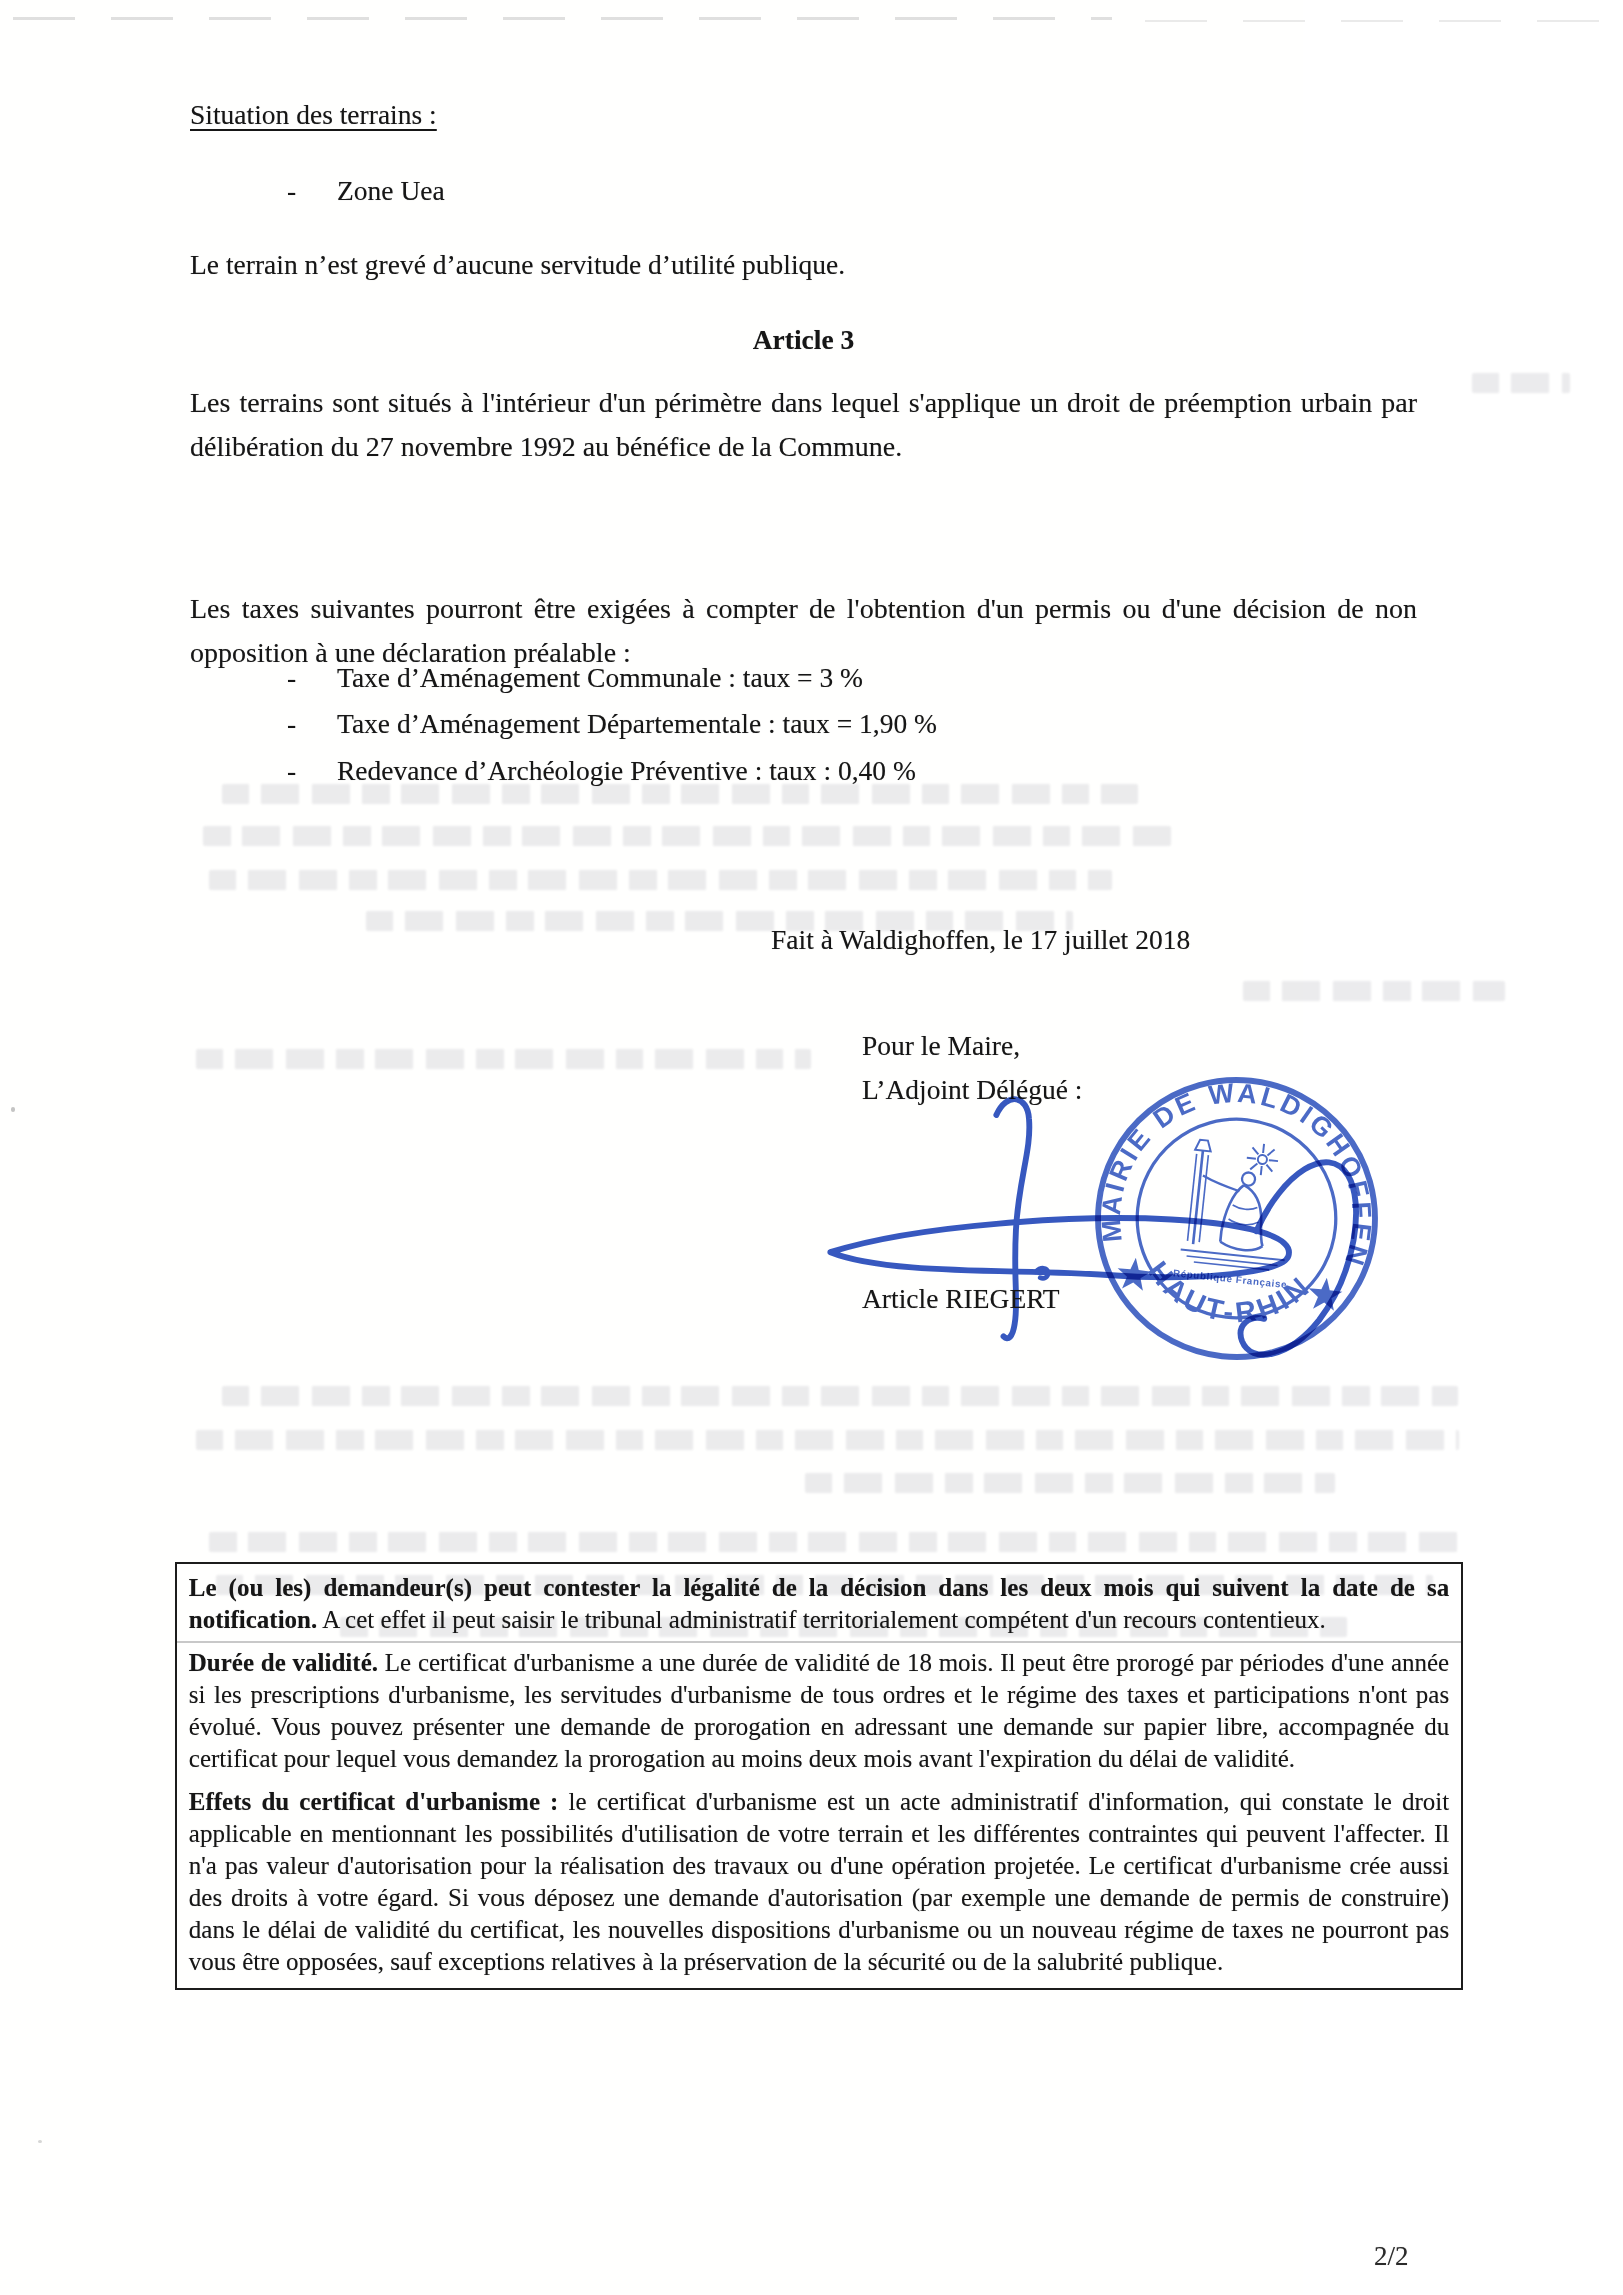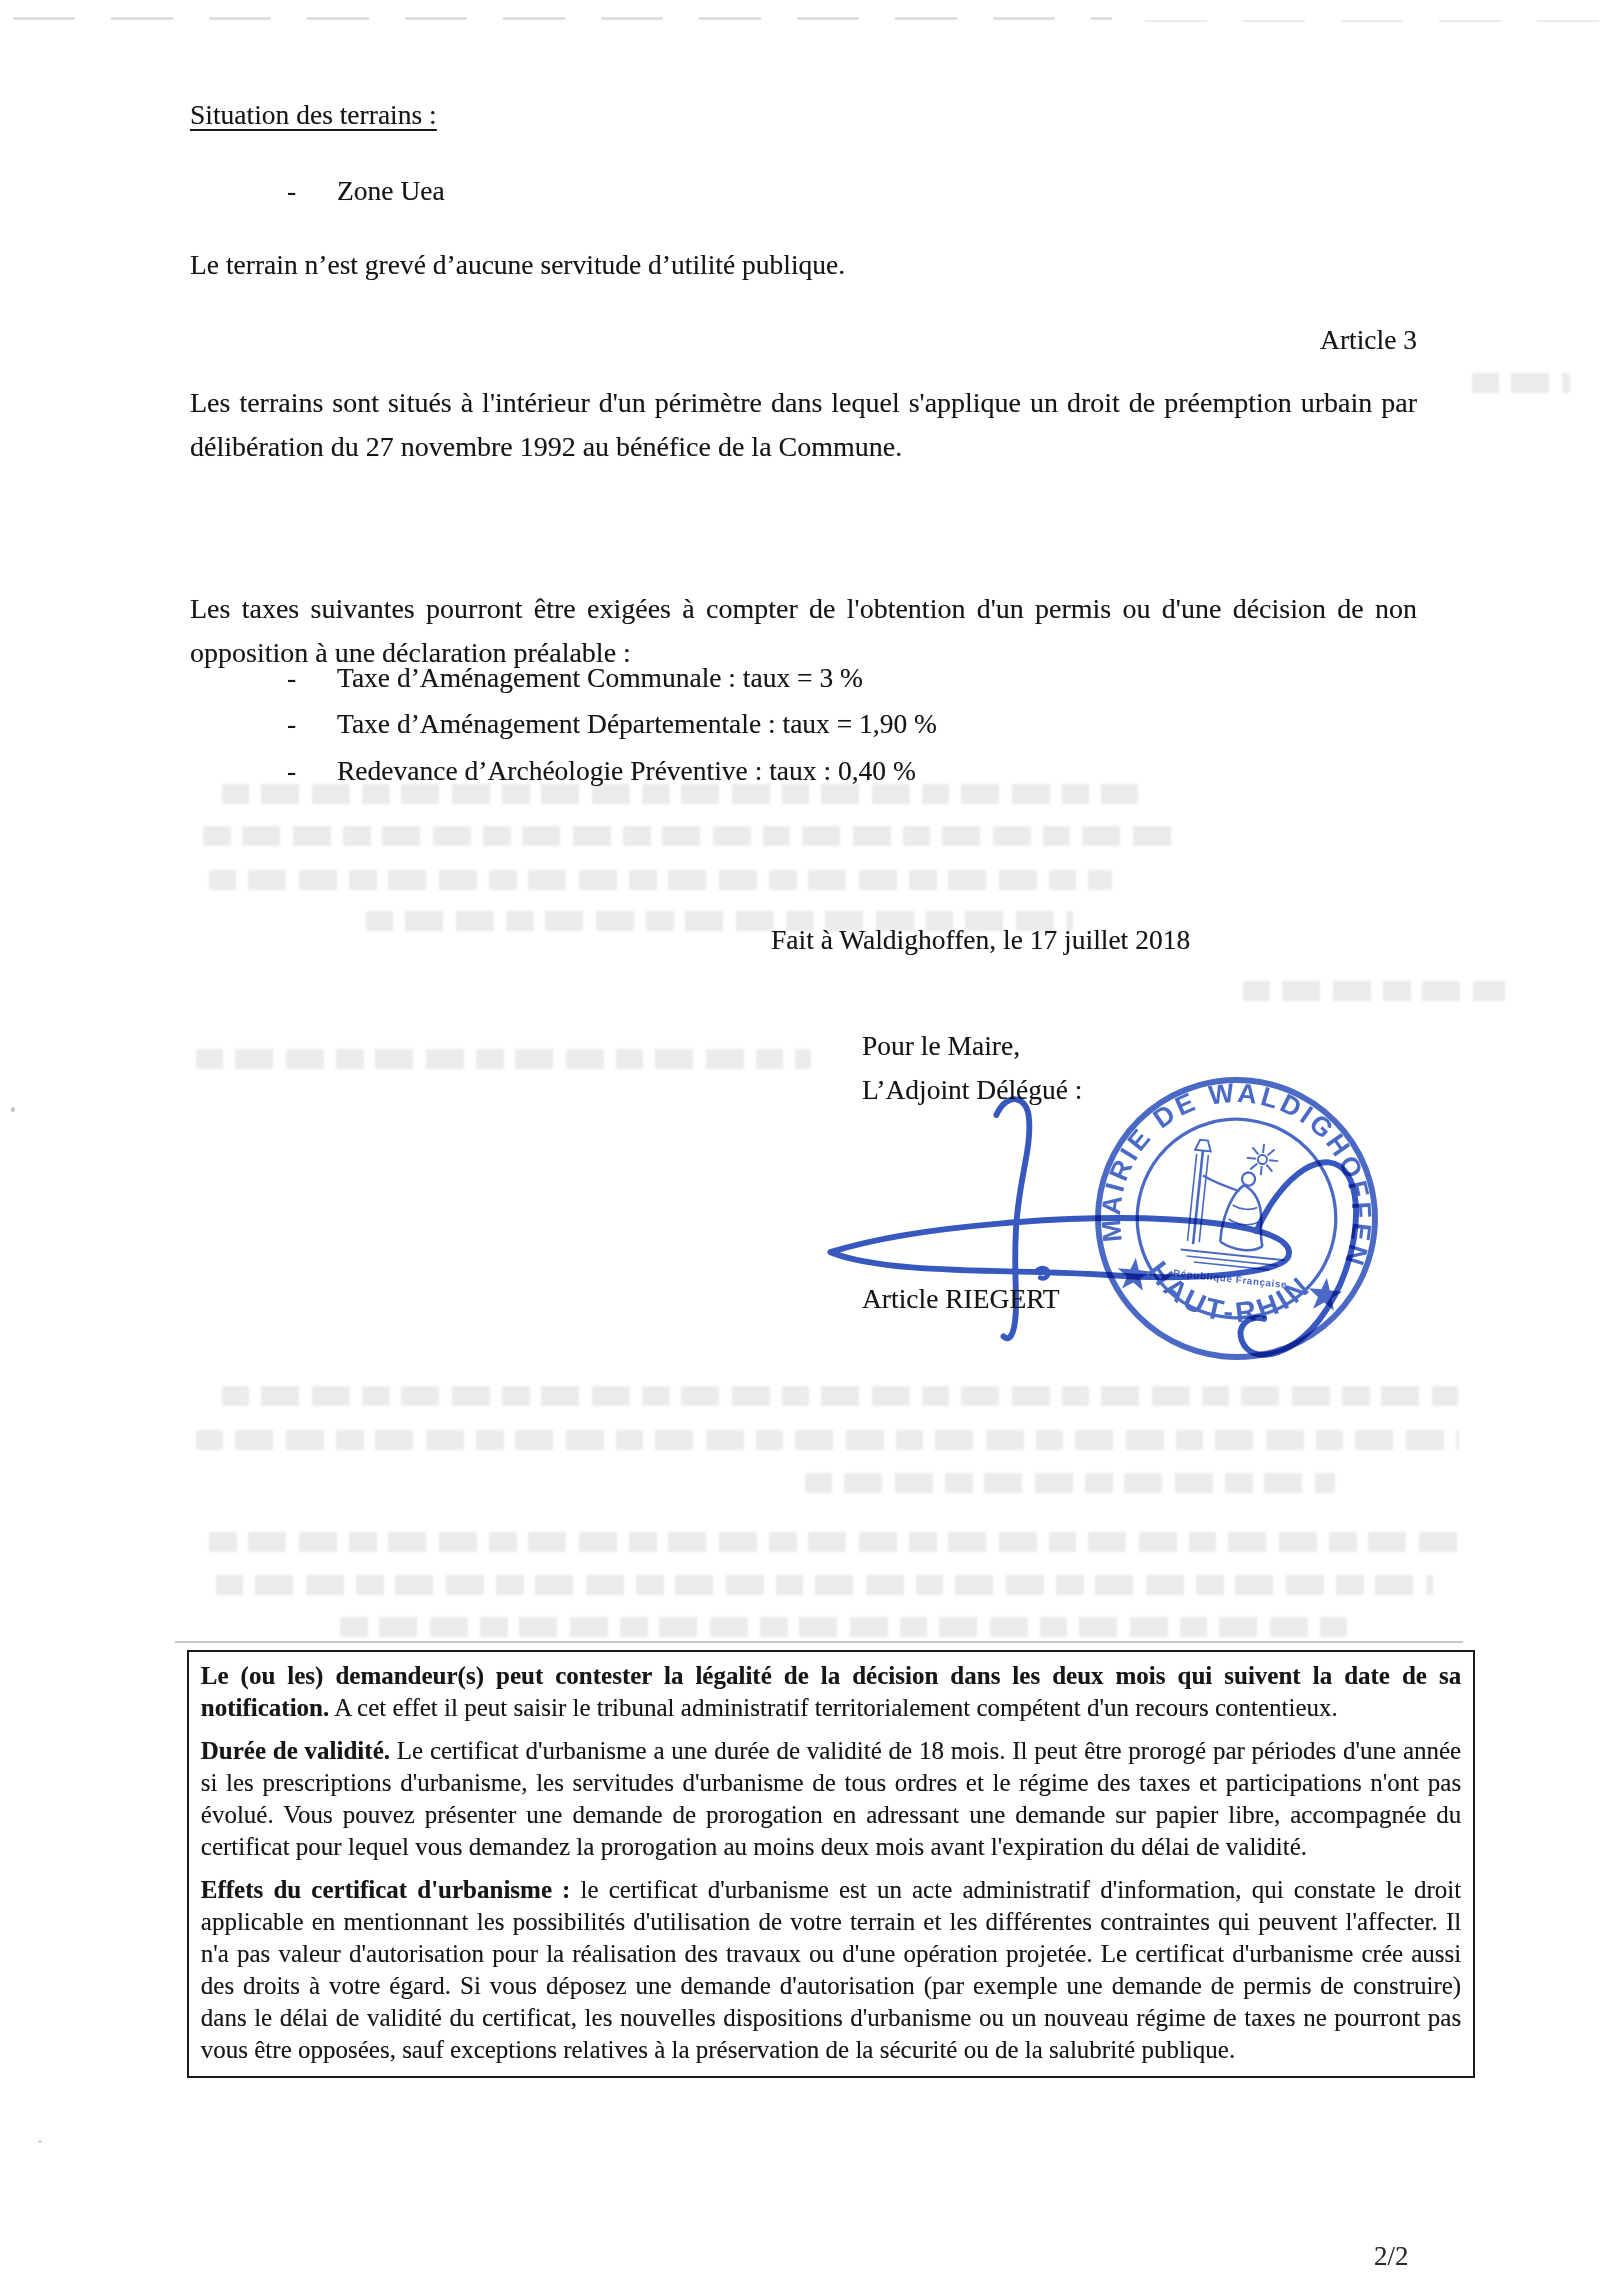--- a/index.html
+++ b/index.html
@@ -8,21 +8,21 @@
     position:relative; width:1303px; height:2295px; background:#fffffe;
     font-family:"Liberation Serif","DejaVu Serif",serif;
     color:#161616;
   }
   .txt { text-shadow:0 0 0.7px rgba(30,30,30,.4); }
   .abs { position:absolute; }
   .heading-underline {
     font-size:27.5px; text-decoration:underline; text-decoration-thickness:2px; text-underline-offset:5.2px;
   }
   .body-sentence { font-size:27.5px; }
-  .article-title { font-size:27.5px; font-weight:normal; text-align:right; width:1227px; }
+  .article-title { font-size:27.5px; font-weight:bold; text-align:center; width:1227px; }
   .para { font-size:28px; line-height:44px; width:1227px; text-align:justify; }
   .dash-row { display:flex; font-size:27.5px; }
   .dash-row .dash { width:50px; }
   .sig-line { font-size:27.5px; }
   .legal-box {
     border:2.6px solid #1c1c1c; width:1288px; padding:7.9px 11.8px 10.5px 11.8px;
     font-size:25px; line-height:32px; text-align:justify;
   }
   .legal-box p + p { margin-top:11px; }
   .legal-box b { font-weight:bold; }
@@ -162,21 +162,21 @@
         <path d="M 38 262 C 170 220 420 204 560 212 C 700 220 747 243 739 268 C 730 296 585 306 462 297 C 330 287 128 298 38 262"></path>
         <path d="M 690 230 C 730 140 800 96 830 144 C 856 188 842 292 786 366 C 740 424 682 434 668 398 C 659 373 680 358 702 364"></path>
       </g>
     </svg>
   </div>
 
   <div class="abs sig-line txt" style="left:862px;top:1283px;">Article RIEGERT</div>
 
   <div class="abs" style="left:175px;top:1641px;width:1288px;height:2px;background:#9a9a9a;opacity:.55;"></div>
 
-  <div class="abs legal-box txt" style="left:175px;top:1650px;margin-left:12px;">
+  <div class="abs legal-box txt" style="left:175px;top:1562px;">
     <p><b>Le (ou les) demandeur(s) peut contester la légalité de la décision dans les deux mois qui suivent la date de sa notification.</b><span> A cet effet il peut saisir le tribunal administratif territorialement compétent d'un recours contentieux.</span></p>
     <p><b>Durée de validité.</b><span> Le certificat d'urbanisme a une durée de validité de 18 mois. Il peut être prorogé par périodes d'une année si les prescriptions d'urbanisme, les servitudes d'urbanisme de tous ordres et le régime des taxes et participations n'ont pas évolué. Vous pouvez présenter une demande de prorogation en adressant une demande sur papier libre, accompagnée du certificat pour lequel vous demandez la prorogation au moins deux mois avant l'expiration du délai de validité.</span></p>
     <p><b>Effets du certificat d'urbanisme :</b><span> le certificat d'urbanisme est un acte administratif d'information, qui constate le droit applicable en mentionnant les possibilités d'utilisation de votre terrain et les différentes contraintes qui peuvent l'affecter. Il n'a pas valeur d'autorisation pour la réalisation des travaux ou d'une opération projetée. Le certificat d'urbanisme crée aussi des droits à votre égard. Si vous déposez une demande d'autorisation (par exemple une demande de permis de construire) dans le délai de validité du certificat, les nouvelles dispositions d'urbanisme ou un nouveau régime de taxes ne pourront pas vous être opposées, sauf exceptions relatives à la préservation de la sécurité ou de la salubrité publique.</span></p>
   </div>
 
   <div class="abs page-number txt" style="left:1374px;top:2241px;">2/2</div>
 
 </div>
 
 

